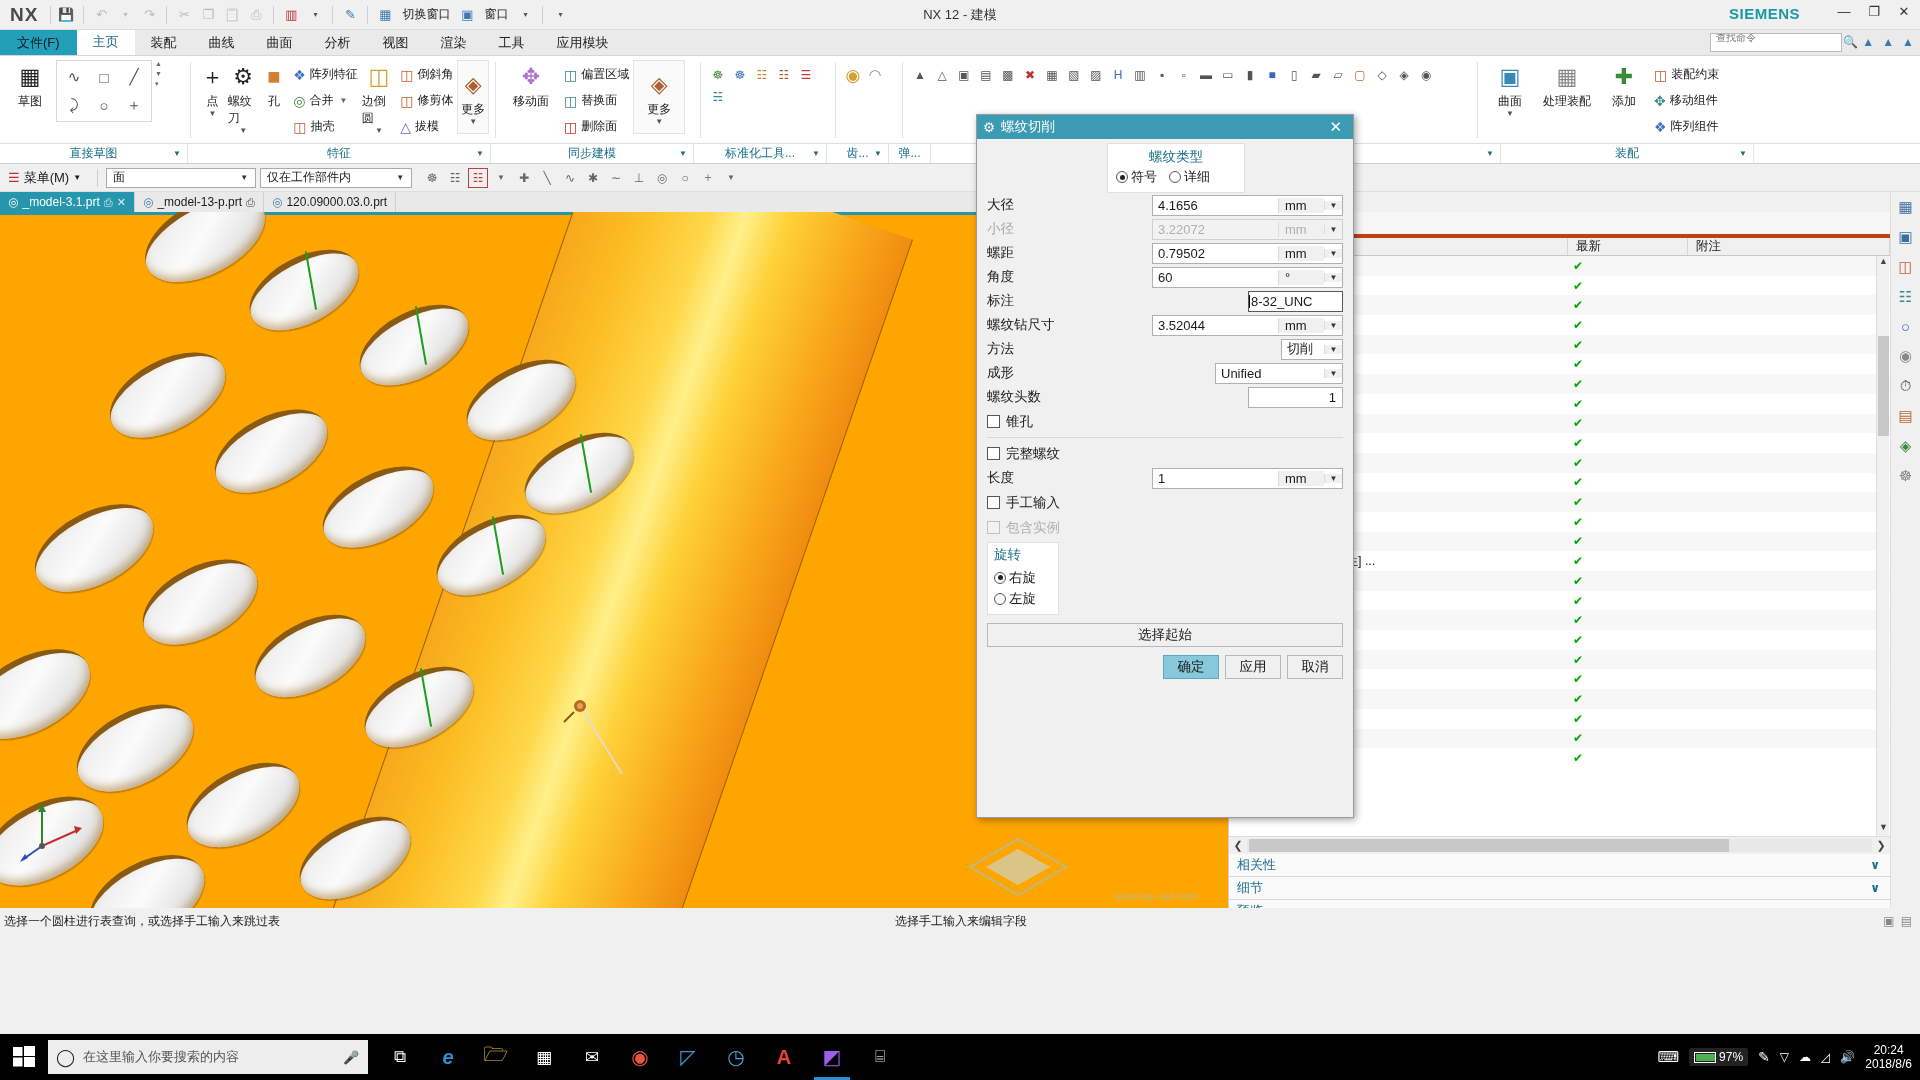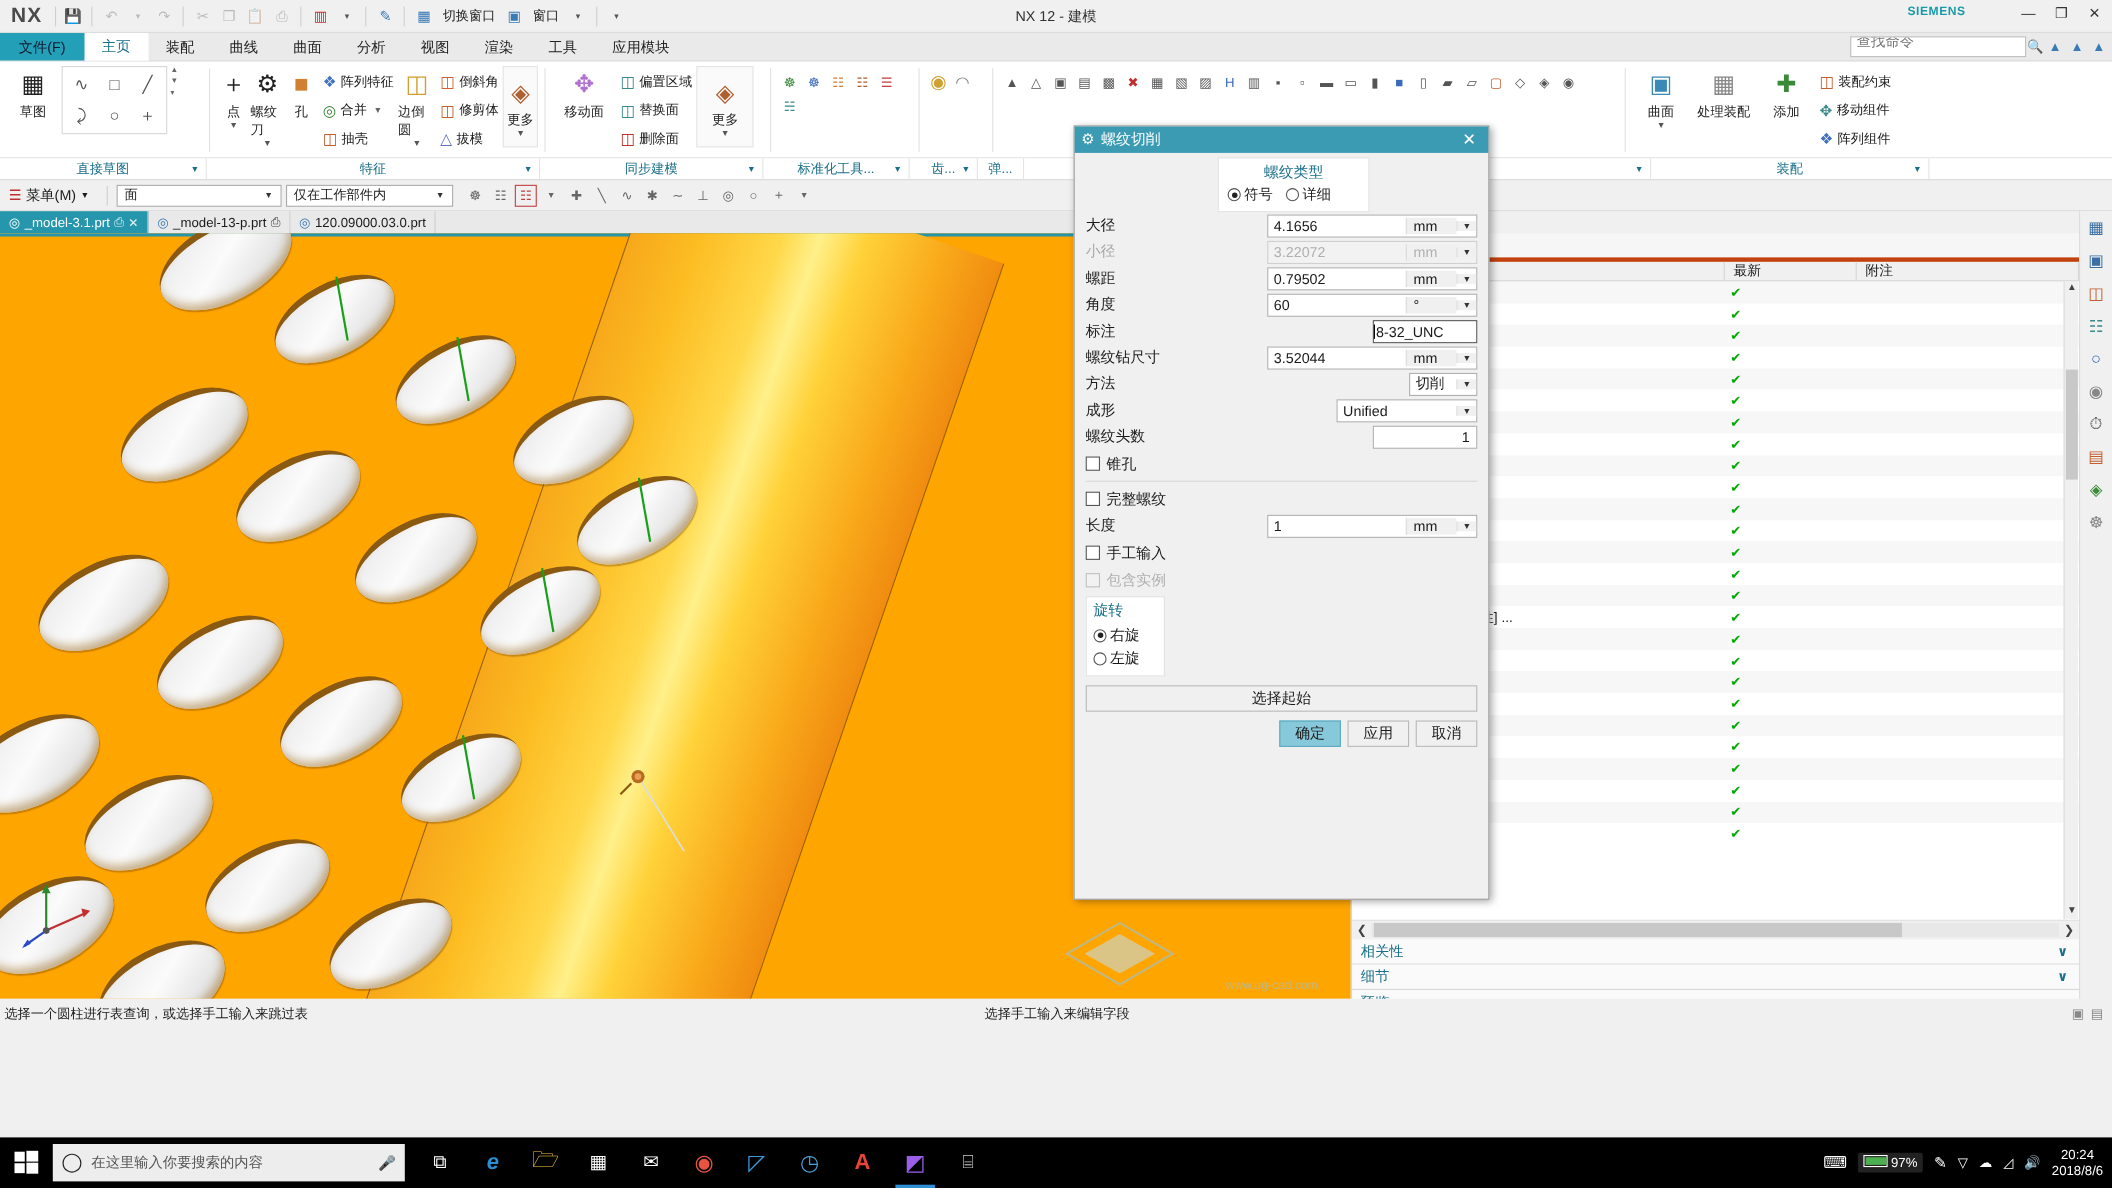--- a/index.html
+++ b/index.html
@@ -29,42 +29,42 @@
     font-size:13px; color:#555; border:1px solid transparent;
   }
   .qbtn.dis { opacity:.35; }
   .qsep { width:1px; height:18px; background:#cfcfcf; margin:0 4px; }
   .qtext { font-size:12px; color:#222; padding:0 4px; white-space:nowrap; }
   .title-center {
     position:absolute; left:0; right:0; text-align:center;
     font-size:13px; color:#333; pointer-events:none;
   }
   .siemens {
-    position:absolute; right:133px; top:5px;
-    color:#1a9aa8; font-size:11px; font-weight:bold; letter-spacing:.5px;
+    position:absolute; right:120px; top:5px;
+    color:#1a9aa8; font-size:15px; font-weight:bold; letter-spacing:.5px;
   }
   .wbtns { position:absolute; right:8px; top:4px; display:flex; gap:14px; }
   .wbtn { font-size:13px; color:#333; width:16px; text-align:center; }
 
   
   .tabrow {
     position:absolute; left:0; top:30px; width:1920px; height:26px;
     background:#eaeaea; border-bottom:1px solid #d6d6d6; display:flex; align-items:stretch;
   }
   .tab-file {
     background:#23a0b8; color:#0f172a; padding:4px 17px; display:flex; align-items:center;
     font-size:13px;
   }
   .tab {
     padding:0 16px; display:flex; align-items:center; font-size:13px; color:#222;
   }
   .tab.active { background:#fff; color:#1a6f8a; border-bottom:2px solid #fff; }
   .searchbox {
-    position:absolute; right:78px; top:3px; width:160px; height:19px;
-    border:1px solid #bbb; background:#fff; font-size:13px; color:#999;
+    position:absolute; right:78px; top:3px; width:132px; height:19px;
+    border:1px solid #bbb; background:#fff; font-size:10px; color:#999;
     padding:2px 18px 12px 5px;
   }
   .search-ico { position:absolute; right:62px; top:5px; font-size:12px; color:#555; }
   .tabrow-icons { position:absolute; right:6px; top:5px; display:flex; gap:8px; font-size:12px; color:#444;}
 
   
   .ribbon {
     position:absolute; left:0; top:56px; width:1920px; height:88px;
     background:#fff; border-bottom:1px solid #e0e0e0; display:flex;
   }
@@ -273,21 +273,21 @@
   .tb-start { width:48px; height:46px; display:flex; align-items:center; justify-content:center;}
   .tb-search {
     width:320px; height:34px; background:#ededed; display:flex; align-items:center;
     padding:0 8px; gap:8px; font-size:13px; color:#555;
   }
   .tb-search .mic { margin-left:auto; }
   .tb-icons { display:flex; align-items:center; gap:0px; margin-left:8px; }
   .tb-ic { width:48px; height:46px; display:flex; align-items:center; justify-content:center; font-size:20px; position:relative;}
   .tb-ic.act::after { content:''; position:absolute; bottom:0; left:6px; right:6px; height:3px; background:#2d8fd5;}
   .tray { margin-left:auto; display:flex; align-items:center; gap:10px; padding-right:8px; color:#fff; font-size:12px;}
-  .batt { display:flex; align-items:flex-start; gap:3px; background:#222; padding:2px 5px; border-radius:2px;}
+  .batt { display:flex; align-items:center; gap:3px; background:#222; padding:2px 5px; border-radius:2px;}
   .battbar { width:22px; height:11px; border:1px solid #fff; position:relative;}
   .battbar::after{content:'';position:absolute;left:1px;top:1px;bottom:1px;width:19px;background:#4caf50;}
   .clock { text-align:center; line-height:14px; font-size:12px; color:#fff;}
 </style>
 </head>
 <body>
 
 <div class="app">
 
   <div class="titlebar">

